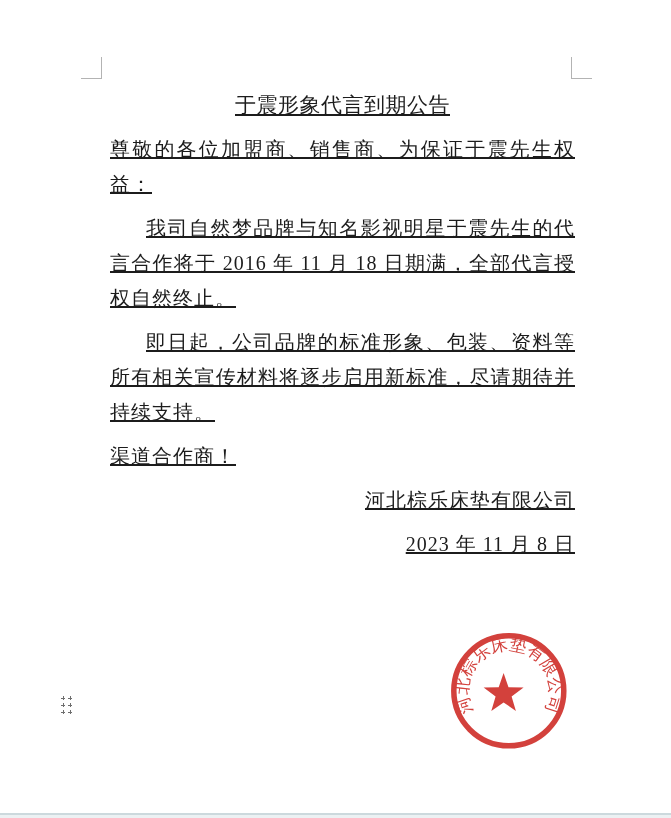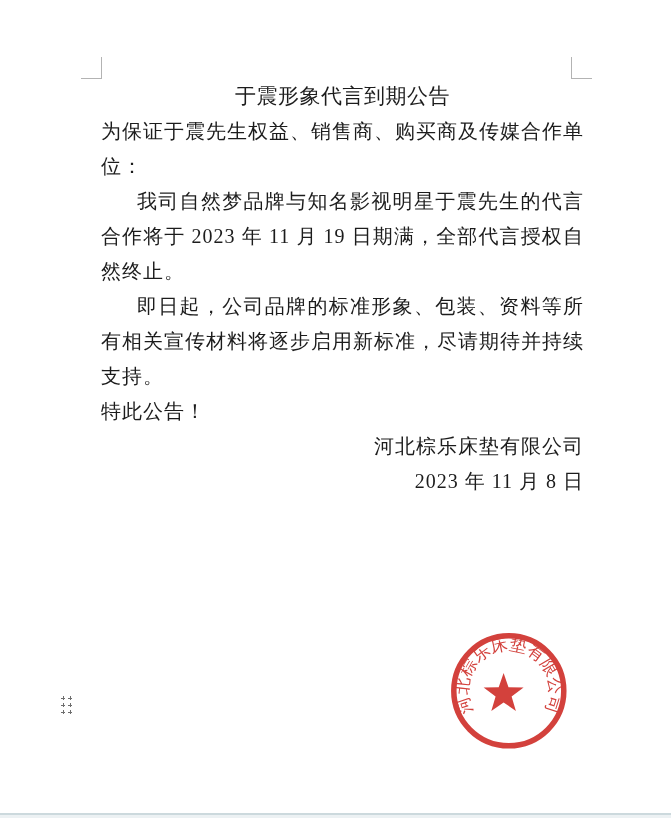--- a/index.html
+++ b/index.html
@@ -40,23 +40,24 @@
     position: absolute;
     left: 101px;
     top: 79px;
     width: 483px;
     font-size: 20px;
     line-height: 35px;
     letter-spacing: 1px;
     text-align: justify;
   }
   .content p, .content h1 {
-    margin: 0;
+    margin: 9px;
     padding: 0;
     font-weight: normal;
+    text-decoration: underline;
   }
   .doc-title {
     font-size: 21px;
     line-height: 35px;
     text-align: center;
     letter-spacing: 0.5px;
   }
   .salutation { margin-top: 1px; }
   .para { text-indent: 36px; }
   .para-1 { margin-top: 5px; }
@@ -119,24 +120,24 @@
 </head>
 <body>
 
 <div class="page">
 
   <div class="corner corner-tl"></div>
   <div class="corner corner-tr"></div>
 
   <div class="content">
     <h1 class="doc-title">于震形象代言到期公告</h1>
-    <p class="salutation">为保证于震先生权益、销售商、购买商及传媒合作单位：</p>
-    <p class="para para-1">我司自然梦品牌与知名影视明星于震先生的代言合作将于 2023 年 11 月 19 日期满，全部代言授权自然终止。</p>
+    <p class="salutation">尊敬的各位加盟商、销售商、为保证于震先生权益：</p>
+    <p class="para para-1">我司自然梦品牌与知名影视明星于震先生的代言合作将于 2016 年 11 月 18 日期满，全部代言授权自然终止。</p>
     <p class="para para-3">即日起，公司品牌的标准形象、包装、资料等所有相关宣传材料将逐步启用新标准，尽请期待并持续支持。</p>
-    <p class="closing">特此公告！</p>
+    <p class="closing">渠道合作商！</p>
     <p class="company-line">河北棕乐床垫有限公司</p>
     <p class="date-line">2023 年 11 月 8 日</p>
   </div>
 
   <svg class="seal" viewBox="0 0 124 124" aria-hidden="true">
     <circle cx="61.8" cy="61.8" r="55" fill="none" stroke="#cf302b" stroke-width="5.5"></circle>
     <polygon fill="#cf302b" points="56.6,44 61.5,58.2 76.6,58.5 64.6,67.6 68.9,82 56.6,73.4 44.3,82 48.6,67.6 36.6,58.5 51.7,58.2"></polygon>
     <defs>
       <path id="sealArc" d="M 26.3 82.3 A 41 41 0 1 1 97.3 82.3" fill="none"></path>
     </defs>

